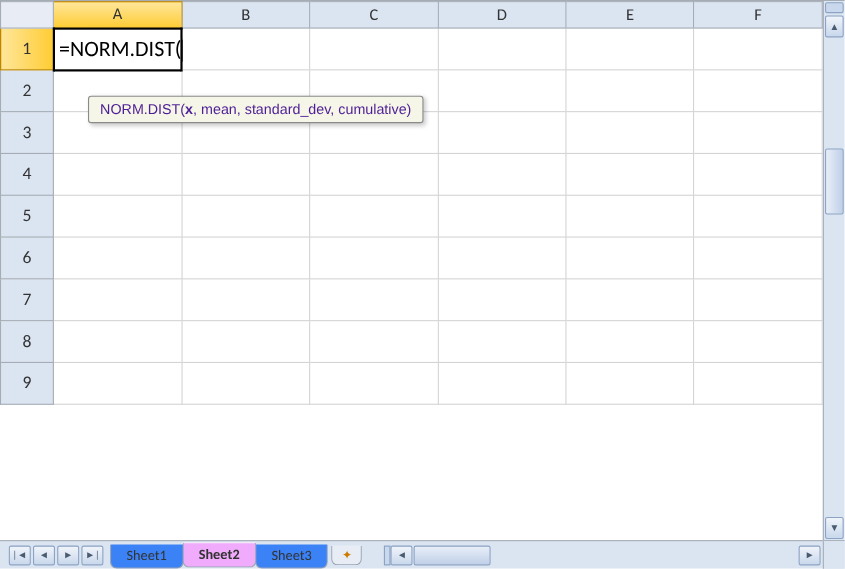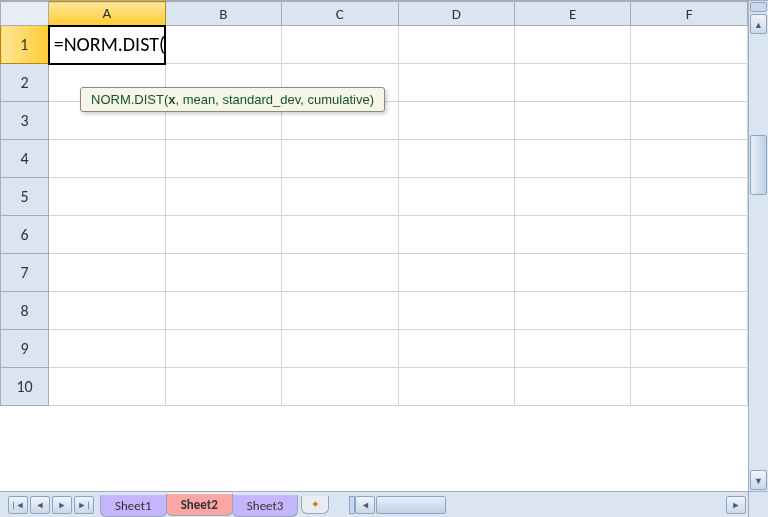--- a/index.html
+++ b/index.html
@@ -94,21 +94,21 @@
     }
     .tooltip {
       position: absolute;
       top: 86px;
       left: 80px;
       background: #f5f5e8;
       border: 1px solid #8a8a8a;
       border-radius: 3px;
       padding: 4px 10px;
       font-size: 13px;
-      color: #14532d;
+      color: #4c1d95;
       box-shadow: 2px 2px 4px rgba(0,0,0,0.2);
       z-index: 10;
       font-family: "Segoe UI", Arial, sans-serif;
     }
     .tooltip b { font-weight: bold; }
     .vscroll {
       width: 20px;
       background: #dbe5f1;
       border-left: 1px solid #a5acb5;
       display: flex;
@@ -176,32 +176,32 @@
       cursor: pointer;
     }
     .sheet-tabs {
       display: flex;
       margin-left: 6px;
       align-items: flex-end;
       height: 100%;
     }
     .sheet-tab {
       padding: 3px 14px;
-      background: #c4b5fd;
+      background: #3b82f6;
       border: 1px solid #9aa5b5;
       border-top: none;
       border-radius: 0 0 6px 6px;
       font-size: 13px;
       color: #333;
       cursor: pointer;
       margin-right: -1px;
       position: relative;
     }
     .sheet-tab.active {
-      background: #fca5a5;
+      background: #f0abfc;
       font-weight: bold;
       border-top: 1px solid #fff;
       z-index: 2;
       top: -1px;
     }
     .new-sheet-btn {
       width: 28px;
       height: 18px;
       margin-left: 4px;
       background: #e8edf5;
@@ -359,29 +359,20 @@
             </tr>
             <tr>
               <td class="row-header">9</td>
               <td class="cell"></td>
               <td class="cell"></td>
               <td class="cell"></td>
               <td class="cell"></td>
               <td class="cell"></td>
               <td class="cell"></td>
             </tr>
-            <tr>
-              <td class="row-header">10</td>
-              <td class="cell"></td>
-              <td class="cell"></td>
-              <td class="cell"></td>
-              <td class="cell"></td>
-              <td class="cell"></td>
-              <td class="cell"></td>
-            </tr>
           </tbody>
       </table>
       <div class="tooltip">
         <span>NORM.DIST(</span><b>x</b><span>, mean, standard_dev, cumulative)</span>
       </div>
     </div>
     <div class="vscroll">
       <div class="split-handle"></div>
       <div class="vscroll-btn">
           <span>▲</span>

